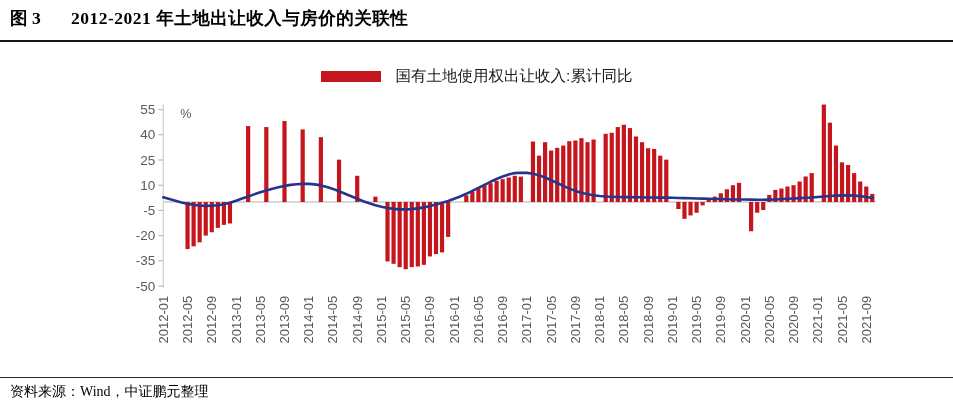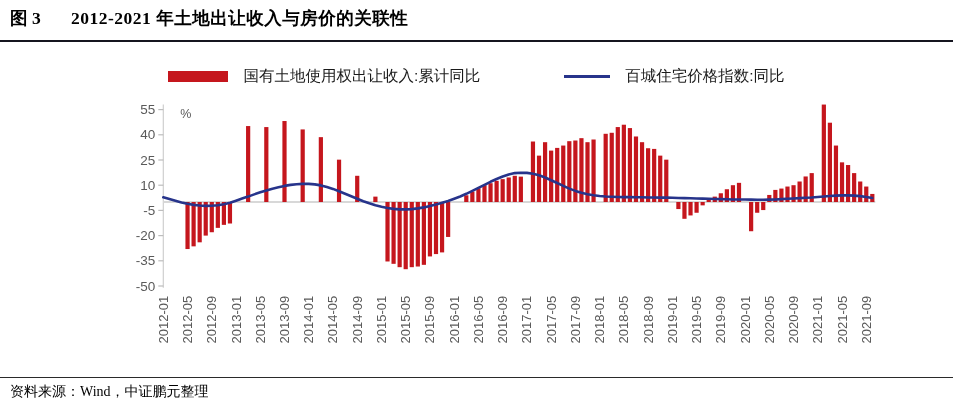--- a/index.html
+++ b/index.html
@@ -29,24 +29,20 @@
   <div class="titlebar">
     <span class="fig-label">图 3</span>
     <span class="fig-title">2012-2021 年土地出让收入与房价的关联性</span>
   </div>
   <div class="title-rule"></div>
 
   <div class="legend">
     <div class="legend-item">
       <span class="swatch-bar" id="swatch-bar" style="background: rgb(197, 22, 29);"></span>
       <span>国有土地使用权出让收入:累计同比</span>
-    </div>
-    <div class="legend-item">
-      <span class="swatch-line" id="swatch-line" style="background: rgb(39, 52, 139);"></span>
-      <span>百城住宅价格指数:同比</span>
     </div>
   </div>
 
   <div class="chart-wrap">
     <svg id="chart-svg" width="953" height="315" viewBox="0 0 953 315">
         <g>
           <line x1="163.3" y1="49.56" x2="163.3" y2="232.68" stroke="#cfcfcf" stroke-width="1.2"></line>
           <line x1="158.3" y1="54.60000000000001" x2="163.3" y2="54.60000000000001" stroke="#bdbdbd" stroke-width="1.2"></line>
           <text x="155.3" y="59.10000000000001" text-anchor="end" font-size="13.5" fill="#5a5a5a">55</text>
           <line x1="158.3" y1="79.8" x2="163.3" y2="79.8" stroke="#bdbdbd" stroke-width="1.2"></line>

